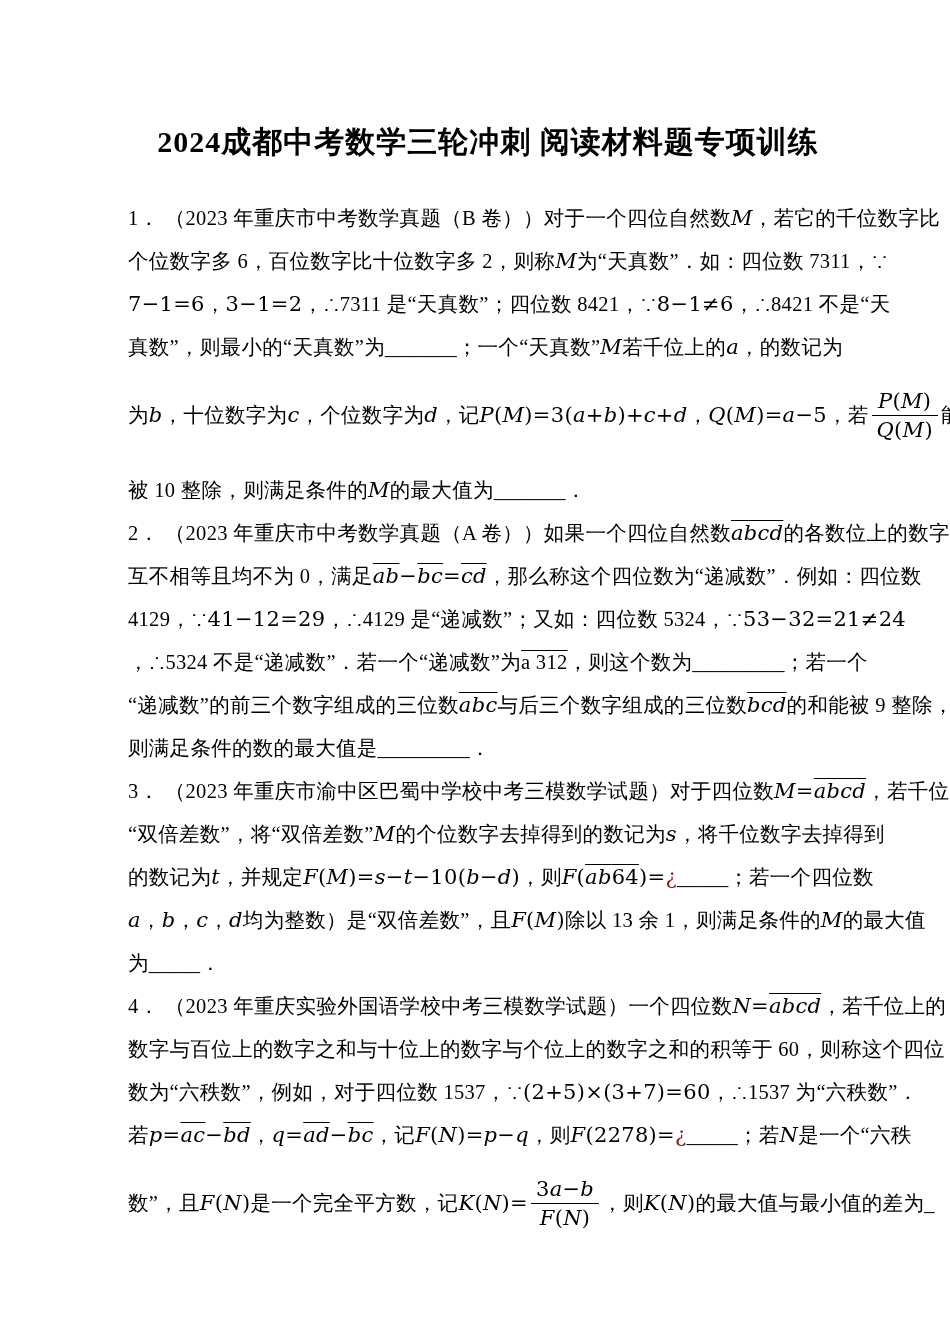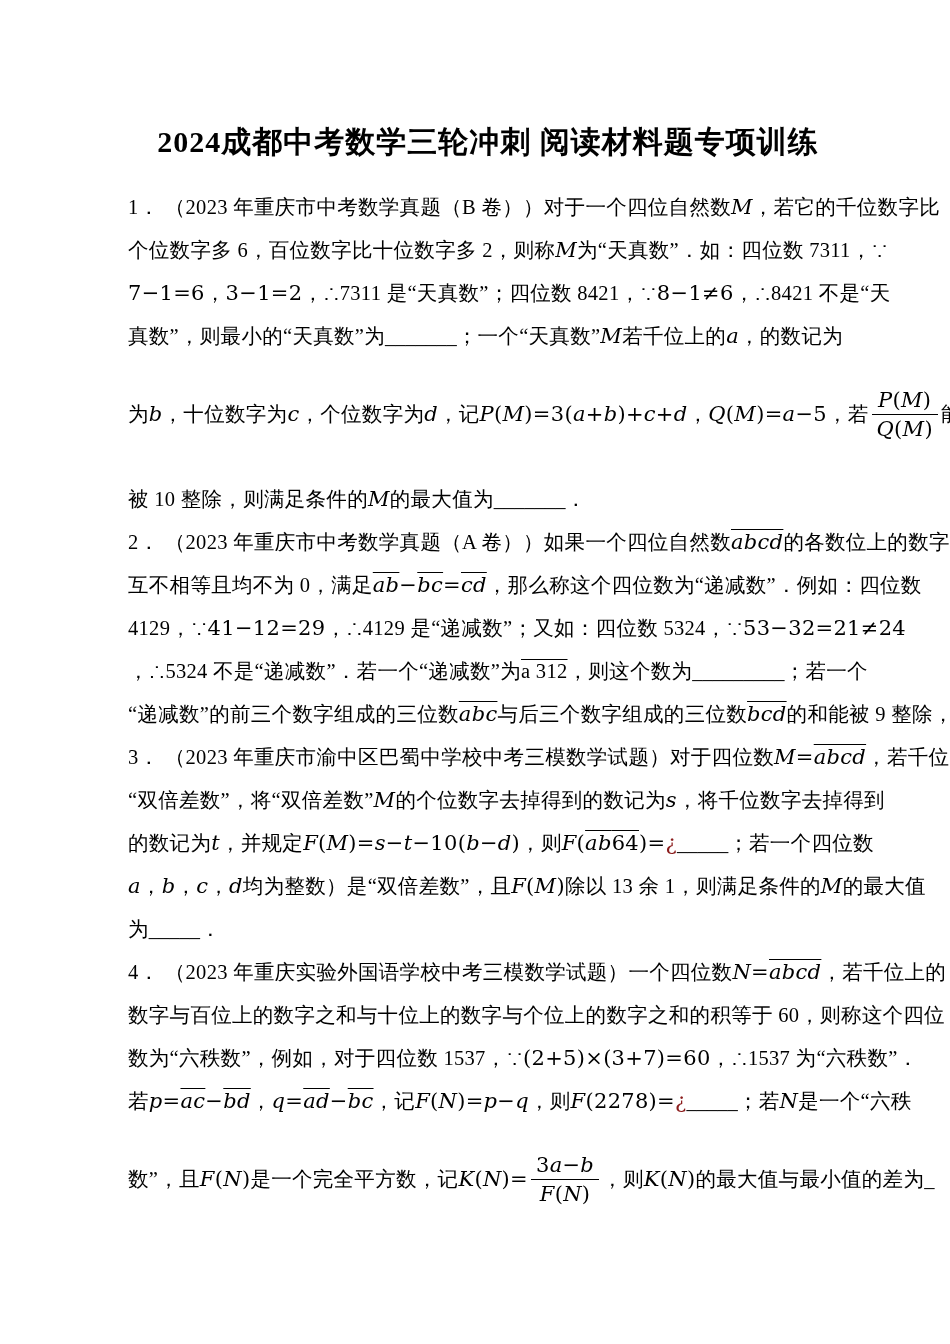--- a/index.html
+++ b/index.html
@@ -11,39 +11,39 @@
     color: #000; overflow: hidden;
   }
   .page {
     width: 950px; height: 1344px;
     padding: 122px 102px 0 128px;
     overflow: hidden;
   }
   .doc-title {
     font-size: 30px; font-weight: bold;
     text-align: center; letter-spacing: 1px;
-    margin-bottom: 23px; white-space: nowrap;
+    margin-bottom: 34px; white-space: nowrap;
   }
   .problem { margin: 0; }
   .line {
     font-size: 20.5px; line-height: 43px;
     white-space: nowrap; letter-spacing: 0.3px;
   }
   .line.tall { padding: 15px 0 17px 0; line-height: 30px; }
   .t { }
   .m, .o, .f, .r {
     font-family: "DejaVu Serif", serif;
     font-size: 21px;
   }
   .m i, .o i, .f i { font-style: italic; font-family: "DejaVu Serif", serif; }
   .o, .or { text-decoration: overline; text-decoration-thickness: 1.4px; }
   .f {
     display: inline-flex; flex-direction: column;
     vertical-align: middle; text-align: center;
-    line-height: 1.25; margin: 16px 3px; position: relative; top: -2px;
+    line-height: 1.25; margin: 6px 3px; position: relative; top: -2px;
   }
   .f .n { border-bottom: 1.6px solid #000; padding: 0 5px 1px 5px; }
   .f .d { padding: 1px 5px 0 5px; }
   .r { color: var(--red); }
   .u { letter-spacing: 0; }
 </style>
 </head>
 <body>
 
 <div class="page">
@@ -59,20 +59,21 @@
             <span class="d"><i>Q</i>(<i>M</i>)</span>
           </span><span class="t">能</span></div>
         <div class="line"><span class="t">被 10 整除，则满足条件的</span><span class="m"><i>M</i></span><span class="t">的最大值为</span><span class="u">_______</span><span class="t">．</span></div>
       </div>
       <div class="problem">
         <div class="line"><span class="t">2．  （2023 年重庆市中考数学真题（A 卷））如果一个四位自然数</span><span class="o"><i>abcd</i></span><span class="t">的各数位上的数字</span></div>
         <div class="line"><span class="t">互不相等且均不为 0，满足</span><span class="o"><i>ab</i></span><span class="m">−</span><span class="o"><i>bc</i></span><span class="m">=</span><span class="o"><i>cd</i></span><span class="t">，那么称这个四位数为“递减数”．例如：四位数</span></div>
         <div class="line"><span class="t">4129，∵</span><span class="m">41−12=29</span><span class="t">，∴4129 是“递减数”；又如：四位数 5324，∵</span><span class="m">53−32=21≠24</span></div>
         <div class="line"><span class="t">，∴5324 不是“递减数”．若一个“递减数”为</span><span class="or">a 312</span><span class="t">，则这个数为</span><span class="u">_________</span><span class="t">；若一个</span></div>
         <div class="line"><span class="t">“递减数”的前三个数字组成的三位数</span><span class="o"><i>abc</i></span><span class="t">与后三个数字组成的三位数</span><span class="o"><i>bcd</i></span><span class="t">的和能被 9 整除，</span></div>
+        <div class="line"><span class="t">则满足条件的数的最大值是</span><span class="u">_________</span><span class="t">．</span></div>
       </div>
       <div class="problem">
         <div class="line"><span class="t">3．  （2023 年重庆市渝中区巴蜀中学校中考三模数学试题）对于四位数</span><span class="m"><i>M</i>=</span><span class="o"><i>abcd</i></span><span class="t">，若千位</span></div>
         <div class="line"><span class="t">“双倍差数”，将“双倍差数”</span><span class="m"><i>M</i></span><span class="t">的个位数字去掉得到的数记为</span><span class="m"><i>s</i></span><span class="t">，将千位数字去掉得到</span></div>
         <div class="line"><span class="t">的数记为</span><span class="m"><i>t</i></span><span class="t">，并规定</span><span class="m"><i>F</i>(<i>M</i>)=<i>s</i>−<i>t</i>−10(<i>b</i>−<i>d</i>)</span><span class="t">，则</span><span class="m"><i>F</i>(</span><span class="o"><i>ab</i>64</span><span class="m">)=</span><span class="r">¿</span><span class="u">_____</span><span class="t">；若一个四位数</span></div>
         <div class="line"><span class="m"><i>a</i></span><span class="t">，</span><span class="m"><i>b</i></span><span class="t">，</span><span class="m"><i>c</i></span><span class="t">，</span><span class="m"><i>d</i></span><span class="t">均为整数）是“双倍差数”，且</span><span class="m"><i>F</i>(<i>M</i>)</span><span class="t">除以 13 余 1，则满足条件的</span><span class="m"><i>M</i></span><span class="t">的最大值</span></div>
         <div class="line"><span class="t">为</span><span class="u">_____</span><span class="t">．</span></div>
       </div>
       <div class="problem">
         <div class="line"><span class="t">4．  （2023 年重庆实验外国语学校中考三模数学试题）一个四位数</span><span class="m"><i>N</i>=</span><span class="o"><i>abcd</i></span><span class="t">，若千位上的</span></div>

